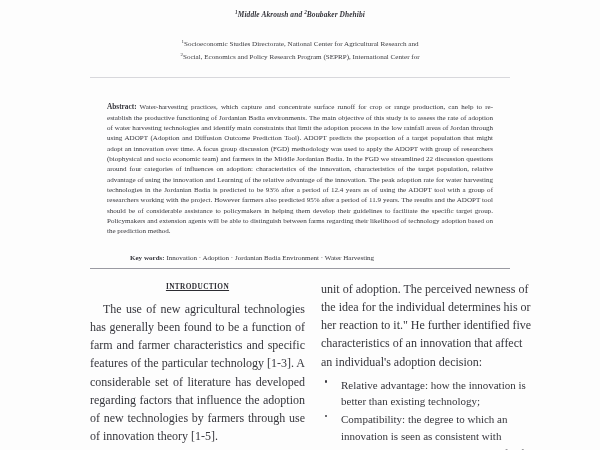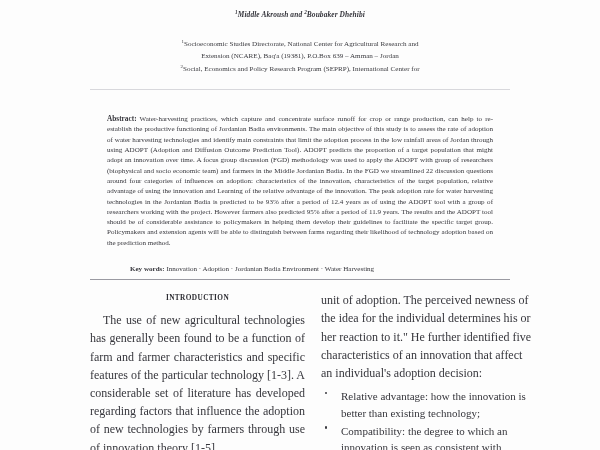--- a/index.html
+++ b/index.html
@@ -85,20 +85,21 @@
     flex: 1 1 0;
     min-width: 0;
   }
   .section-heading {
     text-align: center;
     font-weight: bold;
     font-size: 7.3px;
     letter-spacing: 0.4px;
     margin: 2px 0 9px 0;
     color: #2c2c32;
+    text-decoration: underline;
   }
   .body-par {
     font-size: 12px;
     line-height: 1.52;
     text-align: justify;
     text-justify: inter-word;
     color: #36363c;
     margin: 0 0 1px 0;
     text-indent: 13px;
   }
@@ -141,21 +142,20 @@
 <body>
 
 <div class="page">
 
   <div class="authors">
     <sup>1</sup><span>Middle Akroush</span><span> and </span><sup>2</sup><span>Boubaker Dhehibi</span>
   </div>
 
   <div class="affiliations">
     <div class="aff-line"><sup>1</sup><span>Socioeconomic Studies Directorate, National Center for Agricultural Research and</span></div>
-    <div class="aff-line">Extension (NCARE), Baq'a (19381), P.O.Box 639 – Amman – Jordan</div>
     <div class="aff-line"><sup>2</sup><span>Social, Economics and Policy Research Program (SEPRP), International Center for</span></div>
   </div>
 
   <div class="abstract-block">
     <p class="abstract-body"><span class="lead">Abstract:</span><span> Water-harvesting practices, which capture and concentrate surface runoff for crop or range production, can help to re-establish the productive functioning of Jordanian Badia environments. The main objective of this study is to assess the rate of adoption of water harvesting technologies and identify main constraints that limit the adoption process in the low rainfall areas of Jordan through using ADOPT (Adoption and Diffusion Outcome Prediction Tool). ADOPT predicts the proportion of a target population that might adopt an innovation over time. A focus group discussion (FGD) methodology was used to apply the ADOPT with group of researchers (biophysical and socio economic team) and farmers in the Middle Jordanian Badia. In the FGD we streamlined 22 discussion questions around four categories of influences on adoption: characteristics of the innovation, characteristics of the target population, relative advantage of using the innovation and Learning of the relative advantage of the innovation. The peak adoption rate for water harvesting technologies in the Jordanian Badia is predicted to be 93% after a period of 12.4 years as of using the ADOPT tool with a group of researchers working with the project. However farmers also predicted 95% after a period of 11.9 years. The results and the ADOPT tool should be of considerable assistance to policymakers in helping them develop their guidelines to facilitate the specific target group. Policymakers and extension agents will be able to distinguish between farms regarding their likelihood of technology adoption based on the prediction method.</span></p>
     <p class="keywords"><span class="kw-lead">Key words:</span><span> Innovation  ·  Adoption  ·  Jordanian Badia Environment  ·  Water Harvesting</span></p>
   </div>
 
   <div class="columns">
 

